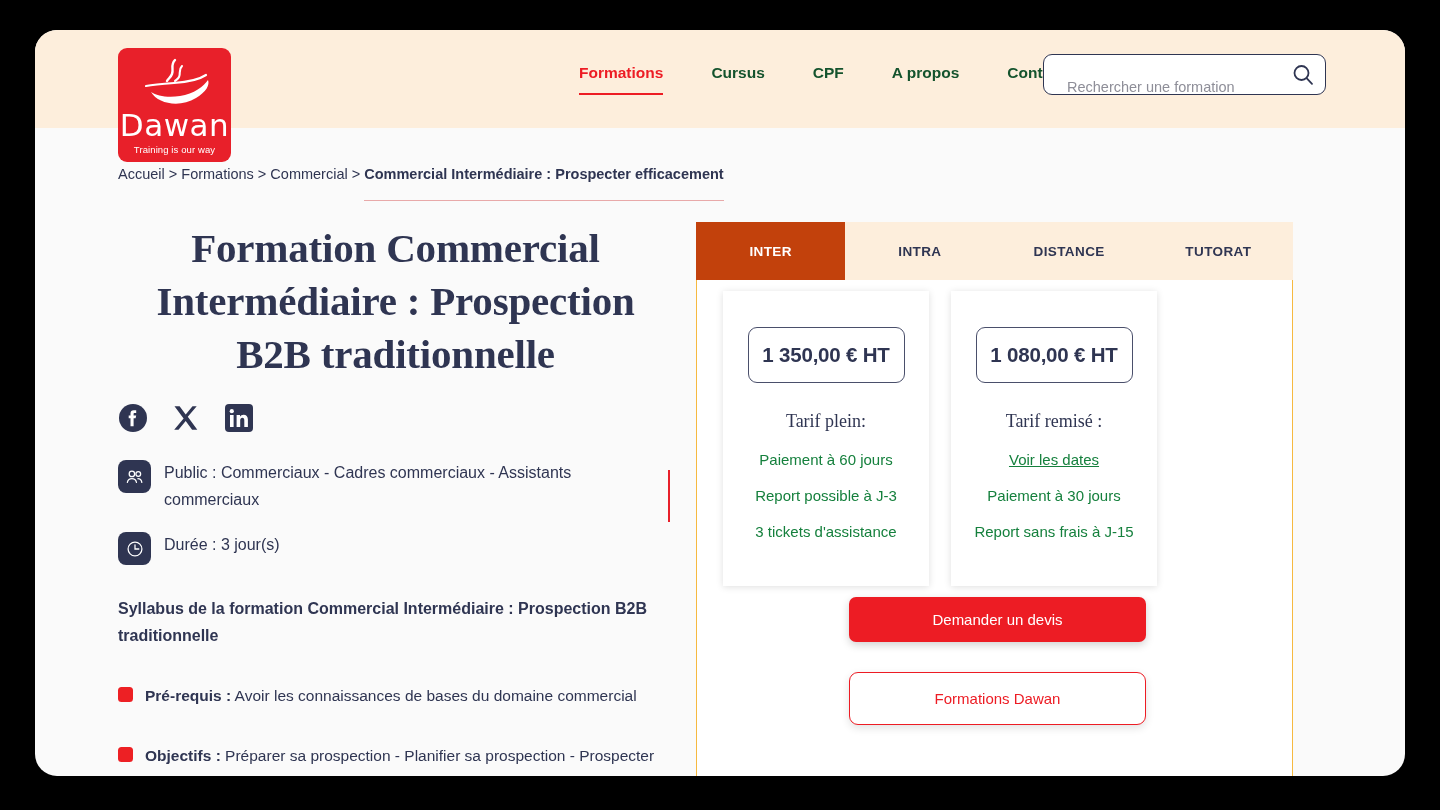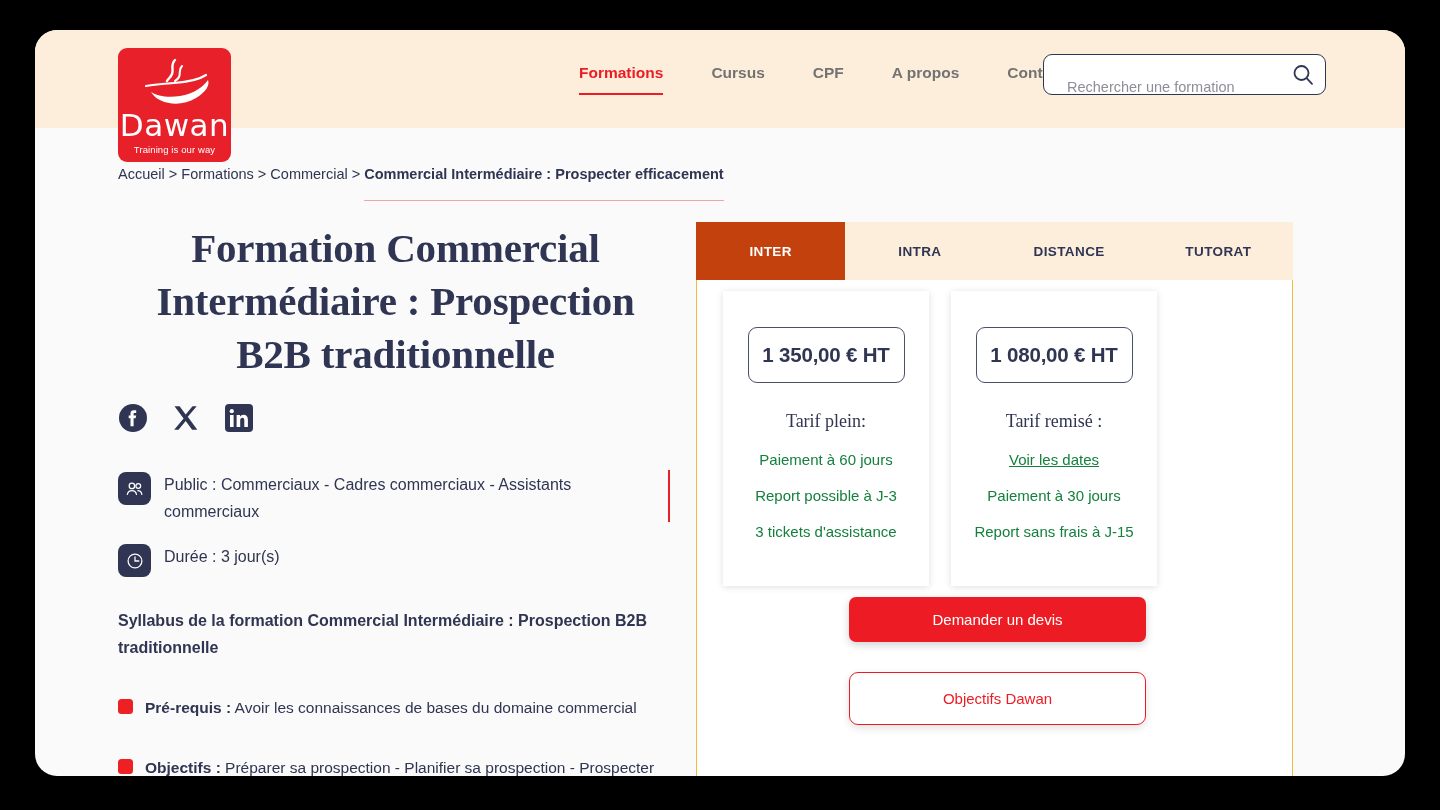--- a/index.html
+++ b/index.html
@@ -78,21 +78,21 @@
     top: 32px;
     display: flex;
     align-items: flex-start;
     gap: 0px;
   }
   .nav-item {
     position: relative;
     padding: 0 24px;
     font-size: 15.5px;
     font-weight: bold;
-    color: #737373;
+    color: #14532d;
     cursor: pointer;
     line-height: 22px;
     white-space: nowrap;
   }
   .nav-item.active { color: #ed1c24; }
   .nav-item.active::after {
     content: "";
     position: absolute;
     left: 24px; right: 24px;
     bottom: -11px;
@@ -167,21 +167,21 @@
   }
 
   #social-row {
     margin-top: 22px;
     display: flex;
     align-items: center;
     gap: 23px;
   }
   .social-icon { cursor: pointer; display: block; }
 
-  #info-list { margin-top: 38px; }
+  #info-list { margin-top: 26px; }
   .info-row {
     display: flex;
     align-items: flex-start;
     gap: 13px;
     margin-bottom: 18px;
   }
   .info-badge {
     flex: 0 0 auto;
     width: 33px; height: 33px;
     background: #2f3552;
@@ -483,19 +483,19 @@
           <div class="price-chip">1 080,00 € HT</div>
           <div class="price-label">Tarif remisé :</div>
           <div class="price-feature link">Voir les dates</div>
           <div class="price-feature">Paiement à 30 jours</div>
           <div class="price-feature">Report sans frais à J-15</div>
         </div>
       </div>
 
       <div id="cta-group">
         <div class="cta" id="cta-primary">Demander un devis</div>
-        <div class="cta" id="cta-secondary">Objectifs Dawan</div>
+        <div class="cta" id="cta-secondary">Formations Dawan</div>
       </div>
 
     </div>
   </div>
 
 </div>
 
 </body></html>

